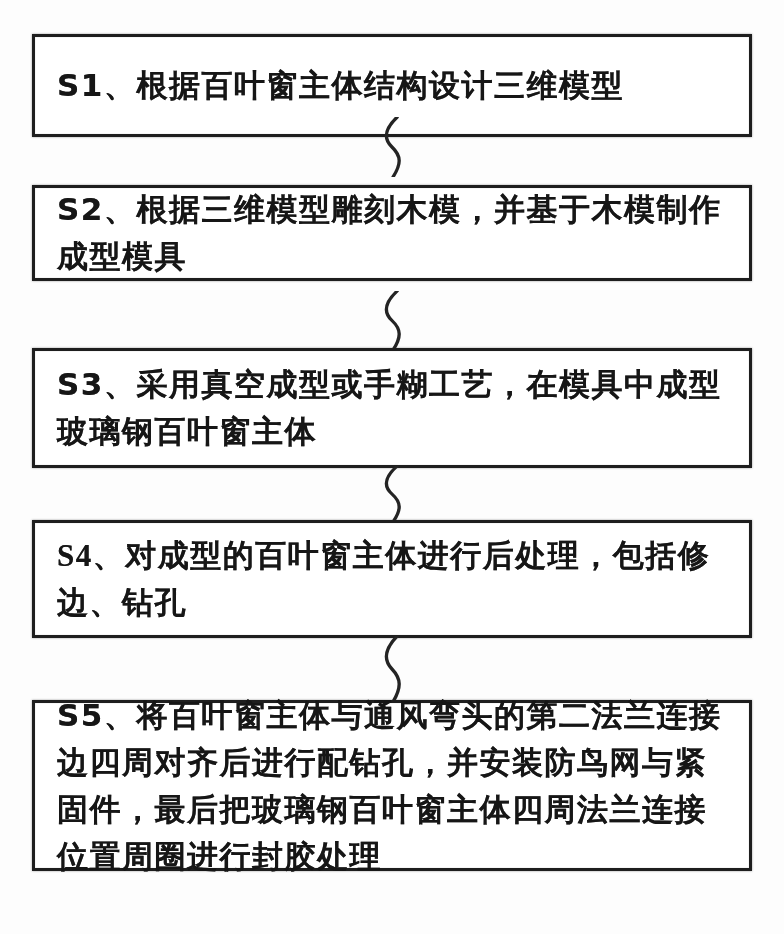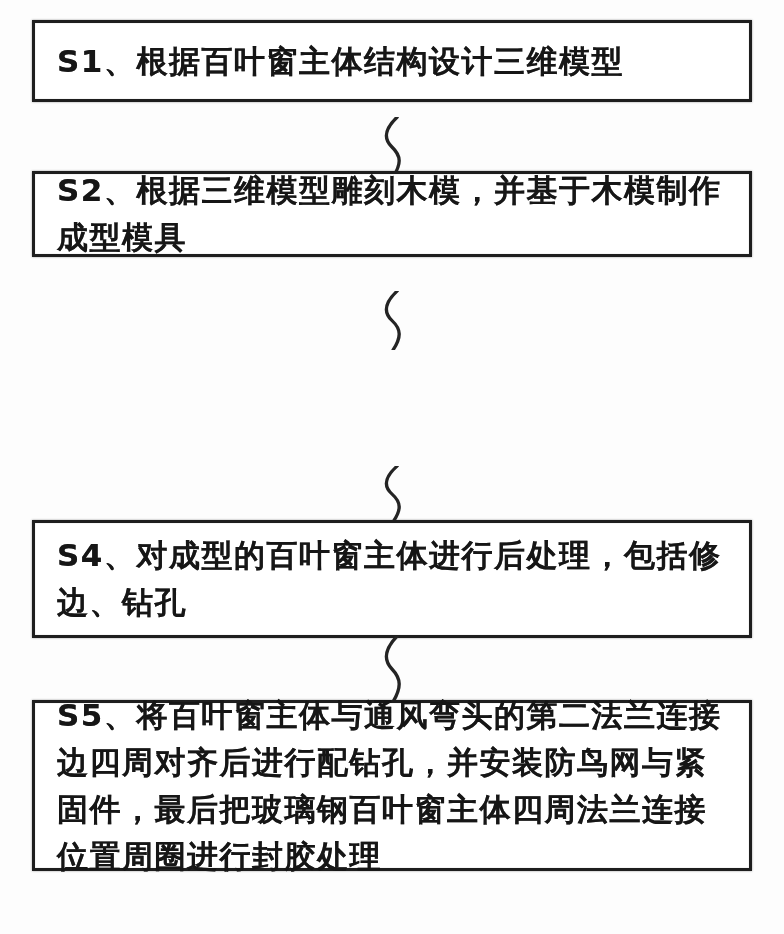--- a/index.html
+++ b/index.html
@@ -32,24 +32,24 @@
     font-weight: bold;
     font-size: 31px;
     line-height: 47px;
     letter-spacing: 1.5px;
     text-align: left;
     width: 100%;
     word-break: break-all;
     
     text-shadow: 0 0 0.6px rgba(20,20,20,0.7);
   }
-  .box-s1 { top: 20px;  height: 82px; justify-content: center;  }
-  .box-s2 { top: 171px; height: 86px; }
+  .box-s1 { top: 34px;  height: 103px; justify-content: center;  }
+  .box-s2 { top: 185px; height: 96px; }
   .box-s3 { top: 348px; height: 120px; }
-  .box-s4 { top: 520px; height: 118px; }
+  .box-s4 { top: 520px; height: 118px; font-family: Liberation Serif, serif; }
   .box-s5 { top: 700px; height: 171px; }
 
   .connector {
     position: absolute;
     left: 372px;
     width: 42px;
     pointer-events: none;
   }
   .conn-1 { top: 117px; height: 60px; }
   .conn-2 { top: 291px; height: 59px; }
@@ -81,20 +81,23 @@
   <div class="step-box box-s2">
     <div class="step-text">S2、根据三维模型雕刻木模，并基于木模制作成型模具</div>
   </div>
 
   <div class="connector conn-2">
     <svg viewBox="0 0 40 60" preserveAspectRatio="none" aria-hidden="true">
       <path d="M 24 0 C 13 11, 10 21, 19 30 C 28 39, 28 47, 20 60"></path>
     </svg>
   </div>
 
+  <div class="step-box box-s3">
+    <div class="step-text">S3、采用真空成型或手糊工艺，在模具中成型玻璃钢百叶窗主体</div>
+  </div>
 
   <div class="connector conn-3">
     <svg viewBox="0 0 40 60" preserveAspectRatio="none" aria-hidden="true">
       <path d="M 24 0 C 13 11, 10 21, 19 30 C 28 39, 28 47, 20 60"></path>
     </svg>
   </div>
 
   <div class="step-box box-s4">
     <div class="step-text">S4、对成型的百叶窗主体进行后处理，包括修边、钻孔</div>
   </div>

